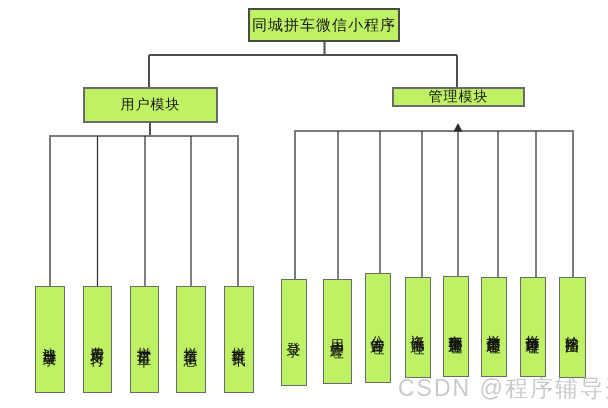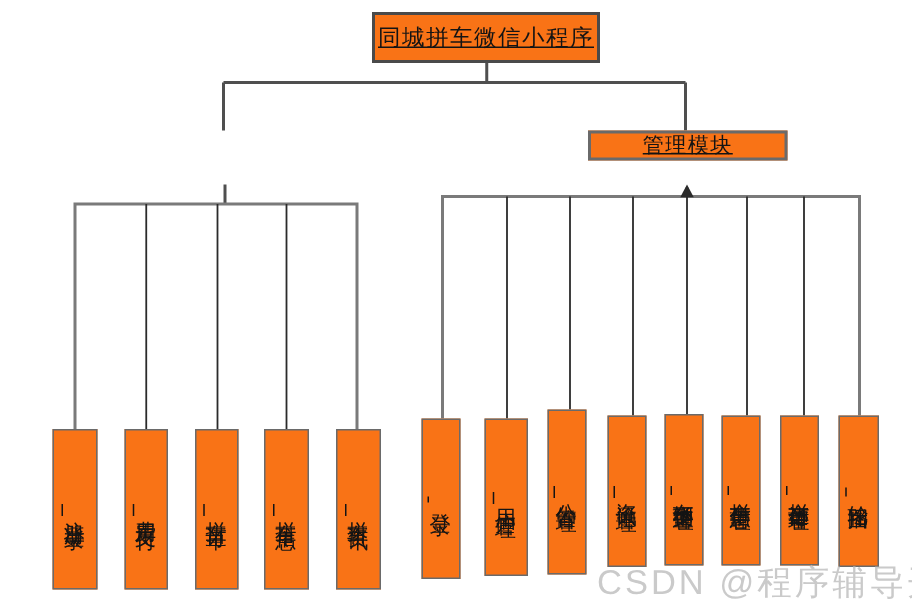--- a/index.html
+++ b/index.html
@@ -20,26 +20,25 @@
     left: 0; top: 0;
     width: 608px; height: 408px;
   }
   .ln-a { stroke: var(--c-line-dark, #4f4f4f); stroke-width: 2; fill: none; }
   .ln-b { stroke: var(--c-line-gray, #7a7a7a); stroke-width: 2; fill: none; }
   .ln-c { stroke: var(--c-line-thin, #2b2b2b); stroke-width: 1.2; fill: none; }
   .arrow { fill: var(--c-line-thin, #2b2b2b); }
   .node {
     position: absolute;
     box-sizing: border-box;
-    background: #f97316;
+    background: #bef264;
     display: flex;
     align-items: center;
     justify-content: center;
     text-align: center;
-    text-decoration: underline;
   }
   .node.top-box    { border: 2px solid var(--c-border-dark, #4a4a4a); }
   .node.module-box { border: 2px solid var(--c-border, #6a6a6a); }
   .node.leaf-box   { border: 1.7px solid var(--c-border, #6a6a6a); }
   .h-label {
     font-size: 15px;
     letter-spacing: 1px;
     white-space: nowrap;
   }
   .module-box .h-label { font-size: 14px; }
@@ -79,20 +78,23 @@
     <path class="ln-b" d="M295 279 V131 H573 V277"></path>
     <path class="ln-c" d="M338 131 V279 M380 131 V273 M422 131 V277 M458 131 V276 M498 131 V277 M536 131 V277"></path>
 
     <polygon class="arrow" points="458,123 453.5,131.5 462.5,131.5"></polygon>
   </svg>
 
   <div class="node top-box" style="left:248px; top:8px; width:152px; height:34px;">
     <span class="h-label">同城拼车微信小程序</span>
   </div>
 
+  <div class="node module-box" style="left:83px; top:87px; width:135px; height:36px;">
+    <span class="h-label">用户模块</span>
+  </div>
   <div class="node module-box" style="left:392px; top:87px; width:133px; height:20px;">
     <span class="h-label">管理模块</span>
   </div>
 
   <div class="node leaf-box" style="left:35px; top:286px; width:30px; height:107px;">
     <span class="vtext">注册登录</span>
   </div>
   <div class="node leaf-box" style="left:83px; top:286px; width:29px; height:107px;">
     <span class="vtext">费用支付</span>
   </div>

